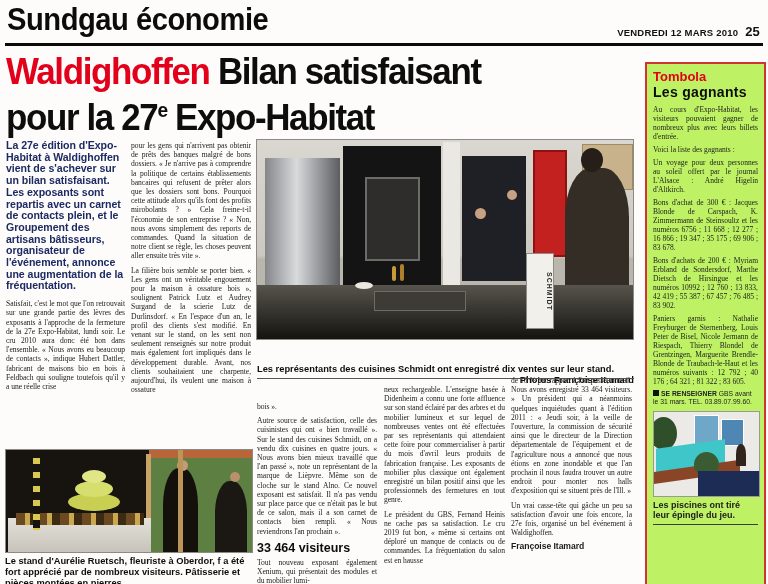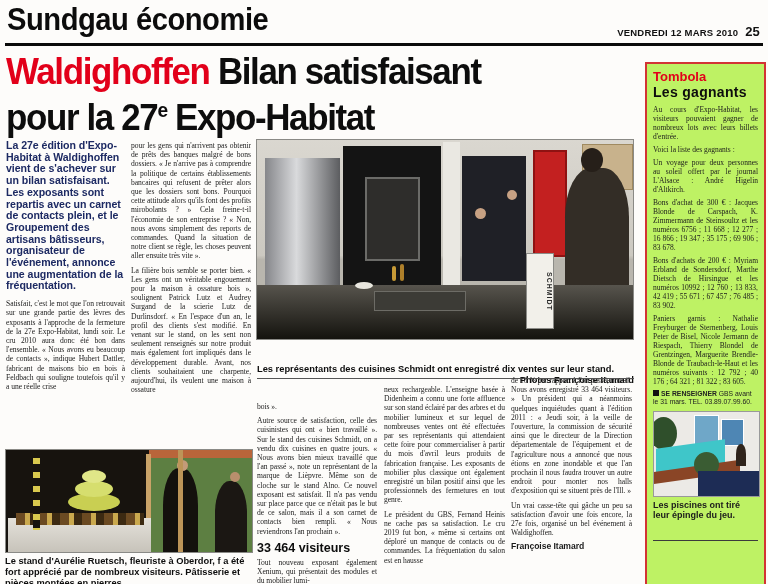--- a/index.html
+++ b/index.html
@@ -104,21 +104,21 @@
   .pp-poster1{left:38%;top:4%;width:22%;height:34%;background:#6fa7c8;border:1px solid #fff;}
   .pp-poster2{left:64%;top:8%;width:20%;height:30%;background:#4e86b4;border:1px solid #fff;}
   .pp-plant1{left:-4%;top:6%;width:26%;height:40%;border-radius:50%;background:#2f4f2b;}
   .pp-plant2{left:38%;top:48%;width:24%;height:30%;border-radius:50%;background:#3a5c33;}
   .pp-pool{left:2%;top:38%;width:66%;height:32%;background:#3fc6c9;transform:skewY(-8deg);}
   .pp-deck{left:-2%;top:64%;width:84%;height:14%;background:#8a4526;transform:skewY(-8deg);}
   .pp-floor{right:0;bottom:0;width:58%;height:30%;background:#1d2c55;}
   .pp-person{right:12%;top:38%;width:10px;height:22px;border-radius:45% 45% 0 0;background:#30241c;}
   .tombola-caption{font-family:"Liberation Sans",sans-serif !important;font-weight:700;
      font-size:9px !important;line-height:10.5px !important;text-align:left !important;
-     border-bottom:1.5px solid #3c3c3c;padding-bottom:19px;}
+     border-bottom:1.5px solid #3c3c3c;padding-bottom:3px;}
 </style>
 </head>
 <body>
 
 <div class="page">
 
   <h1 class="masthead-title">Sundgau économie</h1>
   <div class="dateline">
     <span>VENDREDI 12 MARS 2010</span><span class="pagenum">25</span>
   </div>
@@ -196,25 +196,25 @@
     <div class="lp-cake3"></div>
     <div class="lp-cake2"></div>
     <div class="lp-cake1"></div>
     <div class="lp-flowers"></div>
   </figure>
   <div class="caption left-caption rule-under">Le stand d'Aurélie Ruetsch, fleuriste à Oberdor, f a été fort apprécié par de nombreux visiteurs. Pâtisserie et pièces montées en pierres.</div>
 
   <aside class="tombola">
     <h2 class="tombola-title">Tombola</h2>
     <h3 class="tombola-subtitle">Les gagnants</h3>
-    <p>Au cours d'Expo-Habitat, les visiteurs pouvaient gagner de nombreux lots avec leurs billets d'entrée.</p>
+    <p>Au cours d'Expo-Habitat, les visiteurs pouvaient gagner de nombreux plus avec leurs billets d'entrée.</p>
     <p>Voici la liste des gagnants :</p>
     <p>Un voyage pour deux personnes au soleil offert par le journal L'Alsace : André Higelin d'Altkirch.</p>
     <p>Bons d'achat de 300 € : Jacques Blonde de Carspach, K. Zimmermann de Steinsoultz et les numéros 6756 ; 11 668 ; 12 277 ; 16 866 ; 19 347 ; 35 175 ; 69 906 ; 83 678.</p>
-    <p>Bons d'achats de 200 € : Myriam Erbland de Sondersdorf, Marthe Dietsch de Hirsingue et les numéros 10992 ; 12 760 ; 13 833, 42 419 ; 55 671 ; 67 457 ; 76 485 ; 83 902.</p>
+    <p>Bons d'achats de 200 € : Myriam Erbland de Sondersdorf, Marthe Dietsch de Hirsingue et les numéros 10992 ; 12 760 ; 13 833, 42 419 ; 55 387 ; 67 457 ; 76 485 ; 83 902.</p>
     <p>Paniers garnis : Nathalie Freyburger de Sternenberg, Louis Peter de Bisel, Nicole Jermann de Riespach, Thierry Blondel de Grentzingen, Marguerite Brendle-Blonde de Traubach-le-Haut et les numéros suivants : 12 792 ; 40 176 ; 64 321 ; 81 322 ; 83 605.</p>
     <p class="note"><span class="sq"></span><b>SE RENSEIGNER</b> <span>GBS avant le 31 mars. TEL. 03.89.07.99.60.</span></p>
     <div class="pool-photo">
       <div class="pp-poster1"></div>
       <div class="pp-poster2"></div>
       <div class="pp-plant1"></div>
       <div class="pp-pool"></div>
       <div class="pp-deck"></div>
       <div class="pp-plant2"></div>
       <div class="pp-person"></div>

